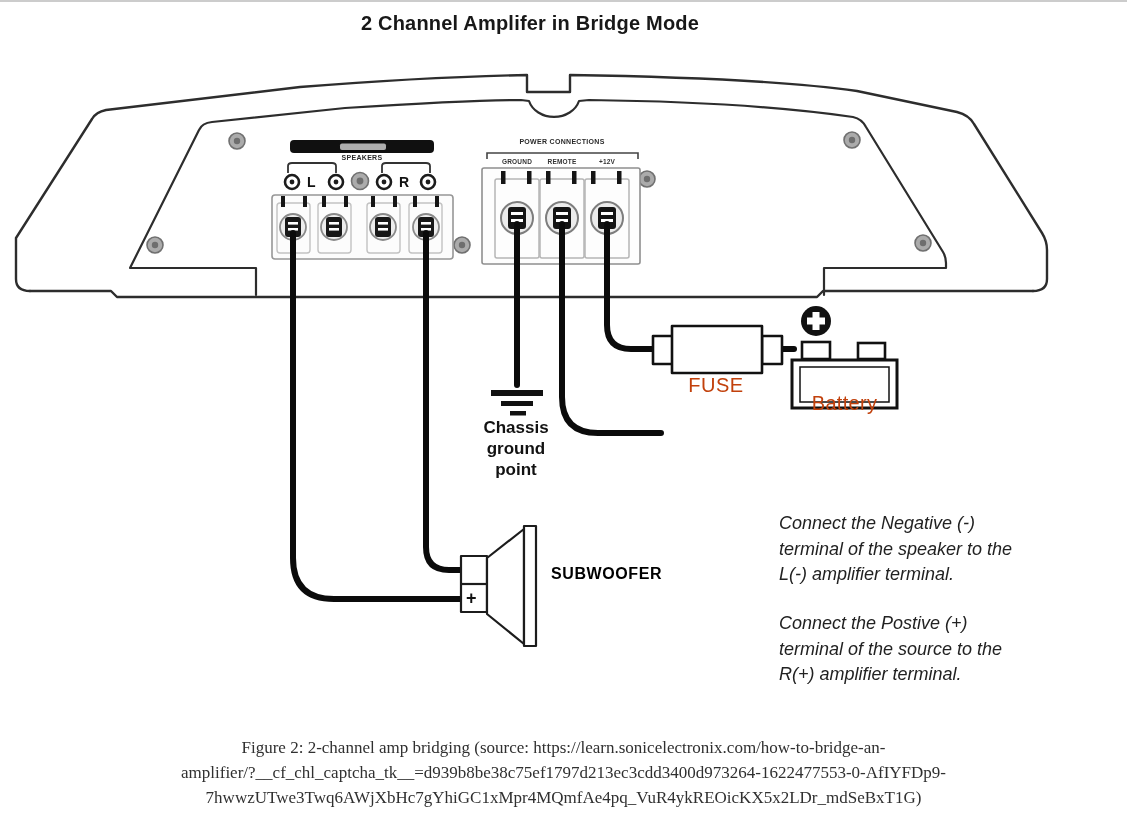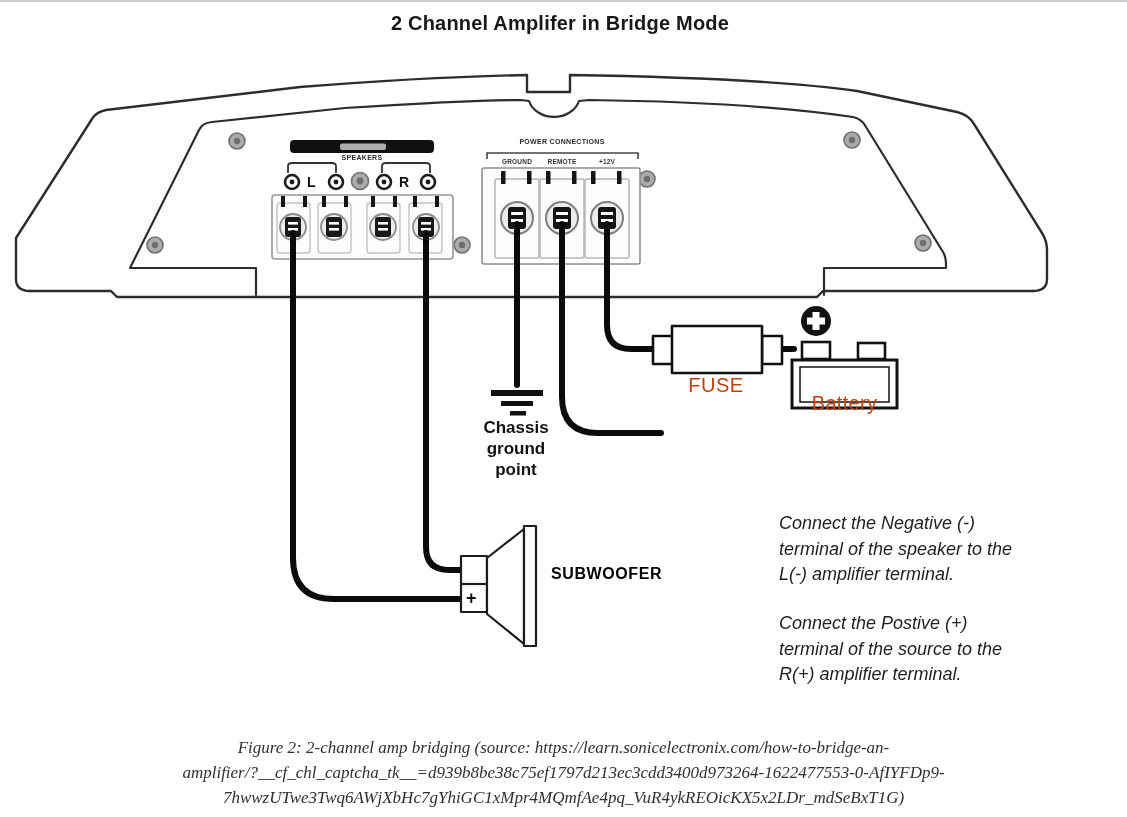--- a/index.html
+++ b/index.html
@@ -1,34 +1,34 @@
 <!DOCTYPE html>
 <html><head>
 <meta charset="utf-8">
 <style>
   html,body{margin:0;padding:0;background:#ffffff;}
   .canvas{position:relative;width:1127px;height:817px;background:#ffffff;overflow:hidden;
           font-family:"Liberation Sans",sans-serif;color:#1a1a1a;}
   .topline{position:absolute;left:0;top:0;width:100%;height:2px;background:#cccccc;}
   .abs{position:absolute;}
   .title{left:0;top:12px;width:1060px;text-align:center;font-size:20px;font-weight:bold;
-         color:#181818;letter-spacing:.2px;padding-left:30px;}
+         color:#181818;letter-spacing:.2px;}
   svg{position:absolute;left:0;top:0;}
   .tiny{font-size:7px;color:#2a2a2a;font-weight:bold;letter-spacing:.3px;text-align:center;}
   .tlabel{font-size:6.5px;color:#333;font-weight:bold;text-align:center;letter-spacing:.2px;}
   .lr{font-size:14px;font-weight:bold;color:#111;}
   .biglabel{font-weight:normal;font-size:20px;color:#c2410c;letter-spacing:.5px;}
   .midlabel{font-weight:bold;font-size:17px;line-height:21px;color:#121212;text-align:center;white-space:pre-line;}
   .remlabel{font-weight:bold;font-size:17.5px;line-height:23px;color:#121212;white-space:pre-line;}
   .sublabel{font-weight:bold;font-size:16px;color:#000000;letter-spacing:.6px;}
   .pluslabel{font-weight:bold;font-size:18px;color:#121212;}
   .note{font-style:italic;font-size:18px;line-height:25.5px;color:#222;white-space:pre-line;
         font-family:"Liberation Sans",sans-serif;margin-left:40px;}
   .caption{left:0;top:735px;width:1127px;text-align:center;font-family:"Liberation Serif",serif;
-           font-style:italic;font-size:17px;line-height:25px;color:#303030;white-space:pre-line;}
+           font-size:17px;line-height:25px;color:#303030;white-space:pre-line;}
 </style>
 </head>
 <body>
 
 <div class="canvas">
 
   <div class="topline"></div>
 
   <div class="abs title">2 Channel Amplifer in Bridge Mode</div>
 

